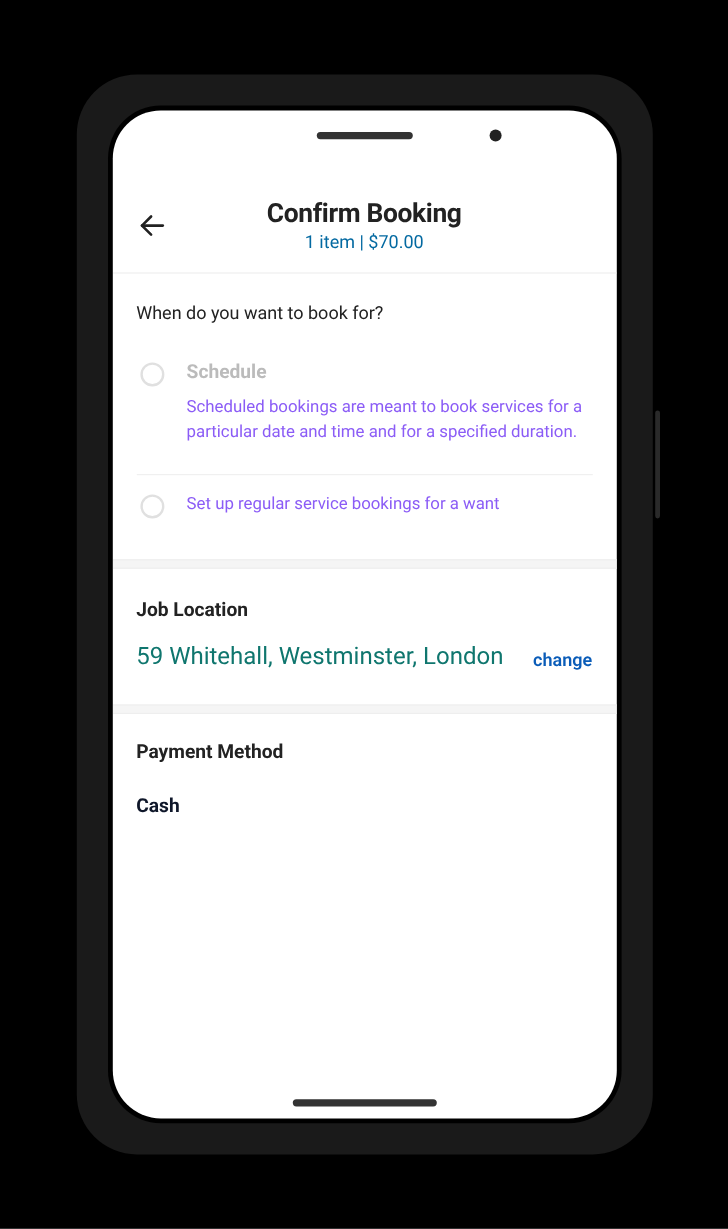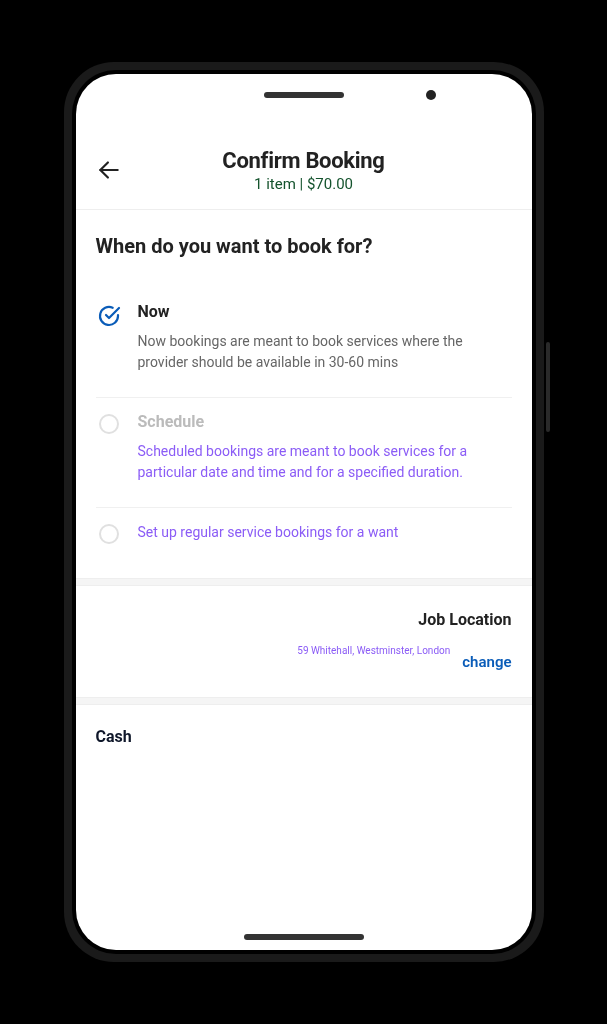--- a/index.html
+++ b/index.html
@@ -11,21 +11,21 @@
       display: flex;
       align-items: center;
       justify-content: center;
       position: relative;
     }
     .phone-frame {
       width: 480px;
       height: 900px;
       background: #1a1a1a;
       border-radius: 50px;
-      padding: 8px;
+      padding: 26px;
       position: relative;
       box-shadow: 0 30px 60px rgba(0,0,0,0.4);
     }
     .phone-inner {
       width: 100%;
       height: 100%;
       background: #000;
       border-radius: 44px;
       padding: 4px;
       position: relative;
@@ -98,31 +98,31 @@
       text-align: center;
     }
     .header-title {
       font-size: 22px;
       font-weight: 700;
       color: #222;
       letter-spacing: -0.3px;
     }
     .header-subtitle {
       font-size: 15px;
-      color: #14532d;
+      color: #0369a1;
       margin-top: 2px;
     }
     .section {
       padding: 24px 20px 10px;
     }
     .section-title {
-      font-size: 20px;
-      font-weight: 700;
-      color: #222;
-      margin-bottom: 30px;
+      font-size: 15px;
+      font-weight: 400;
+      color: #222;
+      margin-bottom: 16px;
     }
     .option {
       display: flex;
       align-items: flex-start;
       padding: 14px 0 24px;
       border-bottom: 1px solid #f0f0f0;
       cursor: pointer;
     }
     .option:last-of-type { border-bottom: none; }
     .option-radio {
@@ -155,37 +155,36 @@
     .option.disabled .option-label { color: #bbb; }
     .option.disabled .option-desc { color: #8b5cf6; }
     .divider-thick {
       height: 8px;
       background: #f5f5f5;
       border-top: 1px solid #eee;
       border-bottom: 1px solid #eee;
     }
     .location-section {
       padding: 24px 20px 26px;
-      text-align: right;
     }
     .location-title {
       font-size: 16px;
       font-weight: 700;
       color: #222;
       margin-bottom: 14px;
     }
     .location-row {
       display: flex;
       align-items: flex-start;
       justify-content: space-between;
       gap: 12px;
     }
     .location-addr {
-      font-size: 10px;
-      color: #8b5cf6;
+      font-size: 20px;
+      color: #0f766e;
       line-height: 1.5;
       flex: 1;
     }
     .change-link {
       font-size: 15px;
       color: #0a5cb8;
       font-weight: 600;
       cursor: pointer;
       margin-top: 10px;
     }
@@ -246,34 +245,20 @@
           </div>
           <div class="header-center">
             <div class="header-title">Confirm Booking</div>
             <div class="header-subtitle">1 item | $70.00</div>
           </div>
         </div>
 
         <div class="section">
           <div class="section-title">When do you want to book for?</div>
 
-          <div class="option">
-            <div class="option-radio">
-              <span class="check-icon">
-                <svg viewBox="0 0 24 24" fill="none" stroke="#0a5cb8" stroke-width="2.2" stroke-linecap="round" stroke-linejoin="round">
-                  <path d="M21 11.07V12a9 9 0 1 1-5.34-8.23"></path>
-                  <polyline points="22 4 12 14.01 9 11.01"></polyline>
-                </svg>
-              </span>
-            </div>
-            <div class="option-content">
-              <div class="option-label">Now</div>
-              <div class="option-desc">Now bookings are meant to book services where the provider should be available in 30-60 mins</div>
-            </div>
-          </div>
 
           <div class="option disabled">
             <div class="option-radio">
               <div class="radio-empty"></div>
             </div>
             <div class="option-content">
               <div class="option-label">Schedule</div>
               <div class="option-desc">Scheduled bookings are meant to book services for a particular date and time and for a specified duration.</div>
             </div>
           </div>
@@ -296,20 +281,21 @@
             <div class="location-addr">
               <div>59 Whitehall, Westminster, London</div>
             </div>
             <div class="change-link">change</div>
           </div>
         </div>
 
         <div class="divider-thick"></div>
 
         <div class="payment-section">
+          <div class="payment-title">Payment Method</div>
           <div class="payment-value">Cash</div>
         </div>
 
       </div>
       <div class="home-indicator"></div>
     </div>
   </div>
 </div>
 <div class="shadow-under"></div>
 

